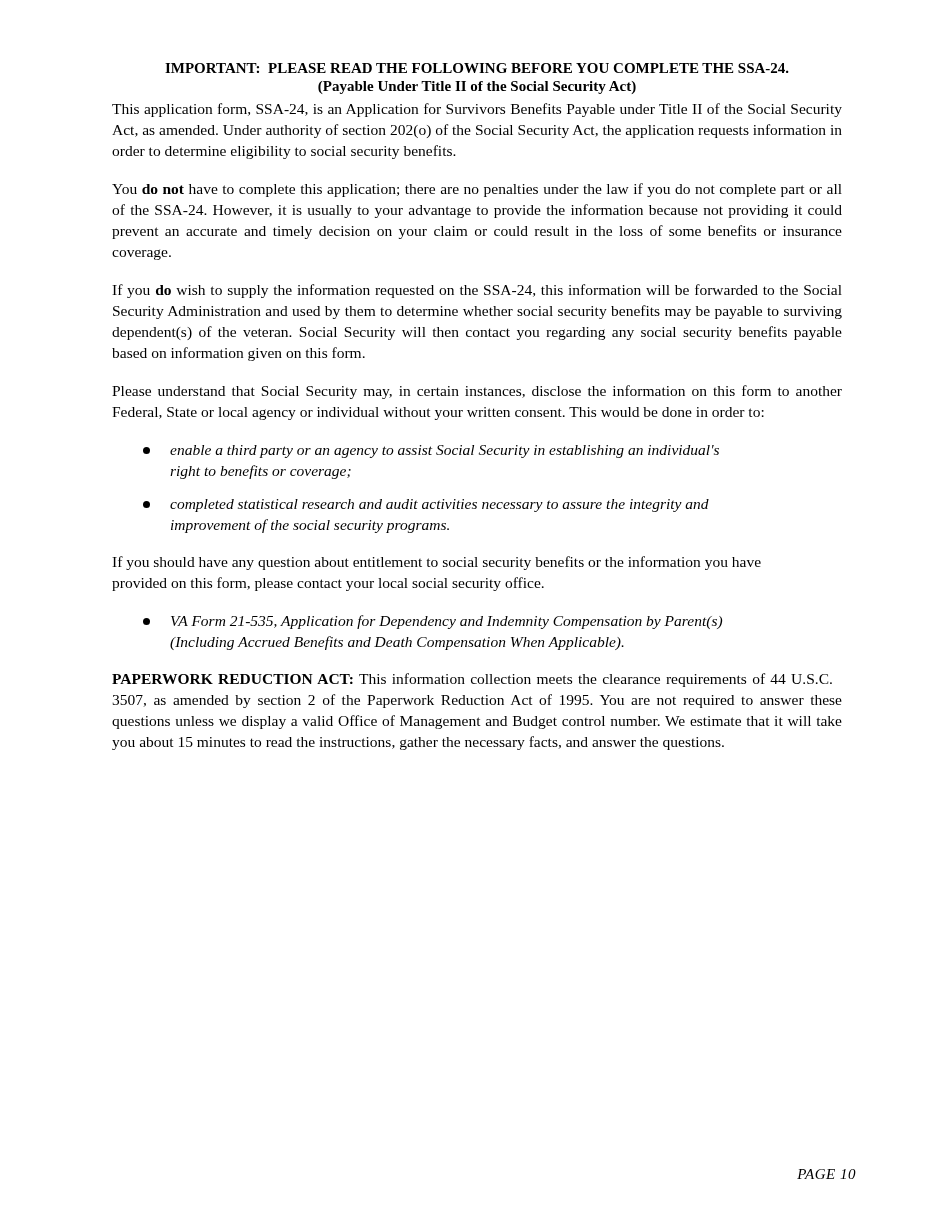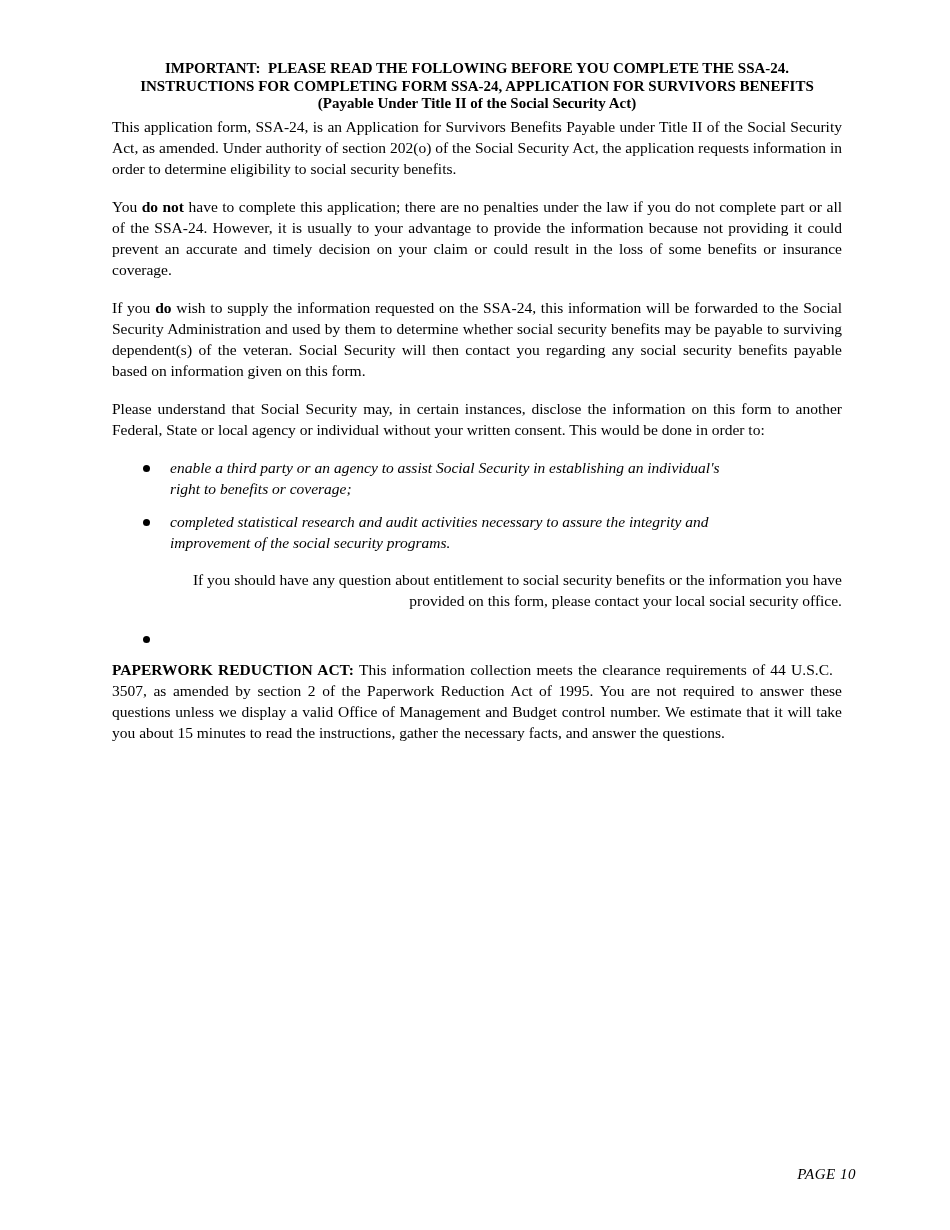--- a/index.html
+++ b/index.html
@@ -29,21 +29,21 @@
     margin-bottom: 3px;
   }
   .heading div { margin: 0; }
   p {
     font-size: 15.5px;
     line-height: 21px;
     margin: 0 0 17px 0;
   }
   .just { text-align: justify; }
   .ragged {
-    text-align: right;
+    text-align: left;
     white-space: pre-line;
   }
   b { font-weight: bold; }
   ul.bullets {
     list-style: none;
     margin: 0 0 16px 0;
     padding: 0;
   }
   ul.bullets li {
     display: flex;
@@ -75,21 +75,20 @@
     letter-spacing: 0.5px;
   }
 </style>
 </head>
 <body>
 
 <div class="page">
 
   <div class="heading">
     <div>IMPORTANT:&nbsp; PLEASE READ THE FOLLOWING BEFORE YOU COMPLETE THE SSA-24.</div>
-    <div>INSTRUCTIONS FOR COMPLETING FORM SSA-24, APPLICATION FOR SURVIVORS BENEFITS</div>
     <div>(Payable Under Title II of the Social Security Act)</div>
   </div>
 
   <p class="just">This application form, SSA-24, is an Application for Survivors Benefits Payable under Title II of the Social Security Act, as amended. Under authority of section 202(o) of the Social Security Act, the application requests information in order to determine eligibility to social security benefits.</p>
 
   <p class="just"><span>You </span><b>do not</b><span> have to complete this application; there are no penalties under the law if you do not complete part or all of the SSA-24. However, it is usually to your advantage to provide the information because not providing it could prevent an accurate and timely decision on your claim or could result in the loss of some benefits or insurance coverage.</span></p>
 
   <p class="just"><span>If you </span><b>do</b><span> wish to supply the information requested on the SSA-24, this information will be forwarded to the Social Security Administration and used by them to determine whether social security benefits may be payable to surviving dependent(s) of the veteran. Social Security will then contact you regarding any social security benefits payable based on information given on this form.</span></p>
 
   <p class="just">Please understand that Social Security may, in certain instances, disclose the information on this form to another Federal, State or local agency or individual without your written consent. This would be done in order to:</p>
@@ -107,20 +106,22 @@
     </li>
   </ul>
 
   <p class="ragged">If you should have any question about entitlement to social security benefits or the information you have
 provided on this form, please contact your local social security office.</p>
 
 
   <ul class="bullets">
     <li>
       <span class="bullet-dot"></span>
+      <span class="bullet-text">VA Form 21-535, Application for Dependency and Indemnity Compensation by Parent(s)
+(Including Accrued Benefits and Death Compensation When Applicable).</span>
     </li>
   </ul>
 
   <p class="just"><b>PAPERWORK REDUCTION ACT:</b><span> This information collection meets the clearance requirements of 44 U.S.C.&nbsp;&nbsp; 3507, as amended by section 2 of the Paperwork Reduction Act of 1995. You are not required to answer these questions unless we display a valid Office of Management and Budget control number. We estimate that it will take you about 15 minutes to read the instructions, gather the necessary facts, and answer the questions.</span></p>
 
 </div>
 
 <div class="footer">PAGE 10</div>
 
 </body></html>

